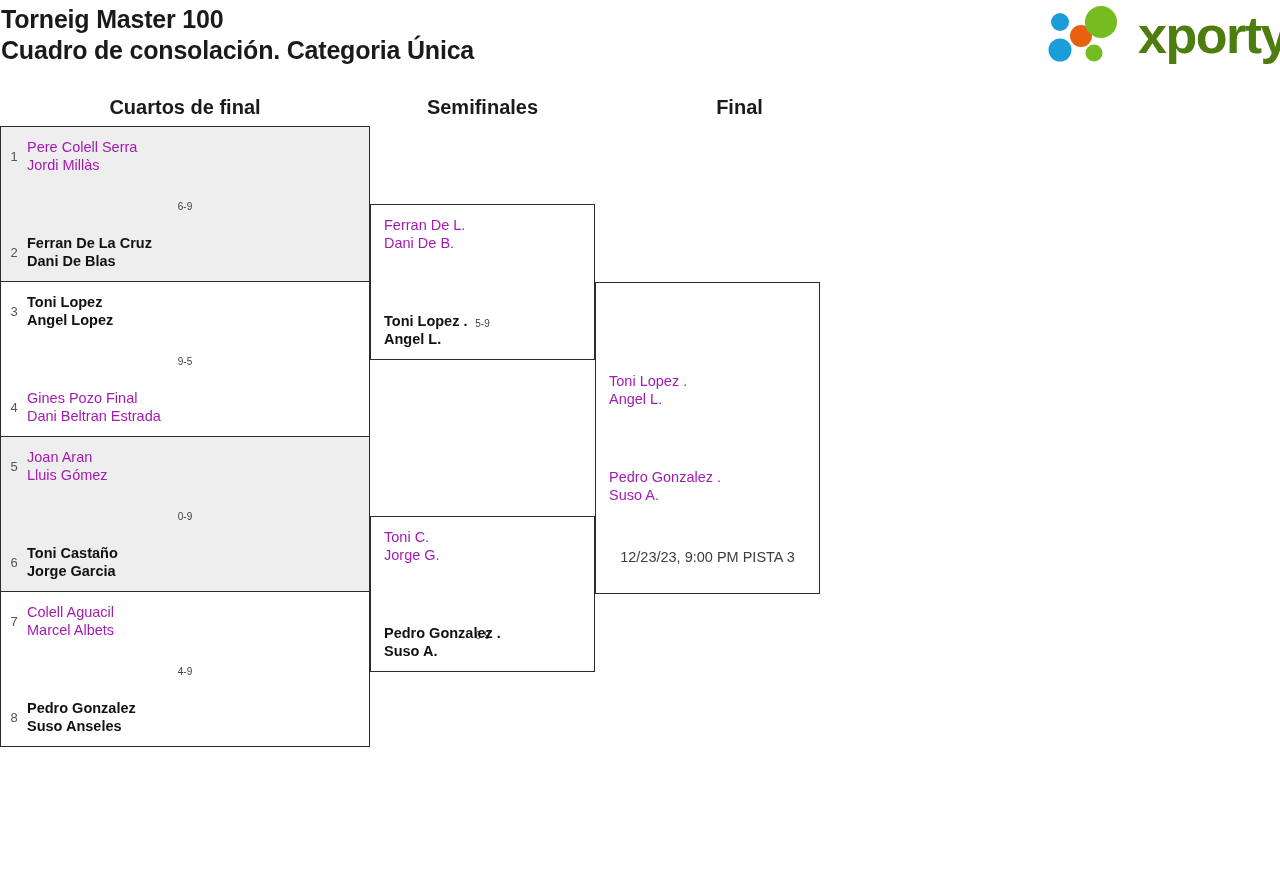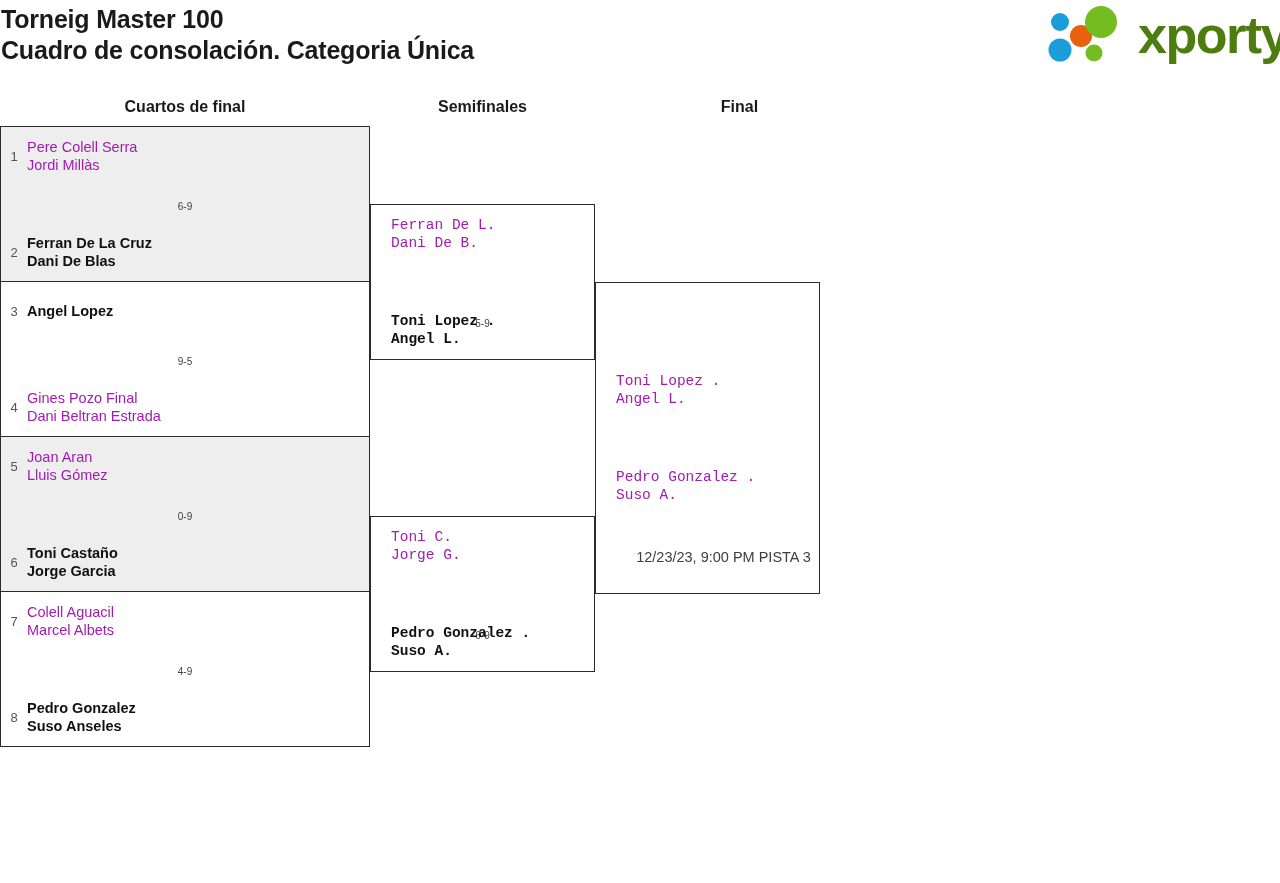--- a/index.html
+++ b/index.html
@@ -50,21 +50,21 @@
     font-weight: bold;
     color: #4d7c0f;
     letter-spacing: -1.5px;
     line-height: 62px;
   }
 
   
   .round-header {
     position: absolute;
     top: 96px;
-    font-size: 16px;
+    font-size: 20px;
     font-weight: bold;
     text-align: center;
     color: #1a1a1a;
     line-height: 22px;
   }
   #round-qf  { left: 0px;   width: 370px; }
   #round-sf  { left: 370px; width: 225px; }
   #round-f   { left: 627px; width: 225px; }
 
   
@@ -130,35 +130,35 @@
   .name-line {
     font-size: 14.5px;
     line-height: 18px;
     color: #a21caf;
     white-space: nowrap;
   }
   .slot.winner .name-line {
     font-weight: bold;
     color: #111111;
   }
-  .sf .names, .fn .names { padding-left: 20px; font-family: Liberation Mono, monospace; }
+  .sf .names, .fn .names { padding-left: 13px; }
 
   
   .middle {
     position: absolute;
     left: 0;
     width: 100%;
     text-align: center;
     font-size: 10px;
     color: #404040;
     line-height: 18px;
   }
   .qf .middle { top: 71px; }
   .sf .middle { top: 110px; }
-  .fn .middle { top: 265px; margin-left: 16px; }
+  .fn .middle { top: 265px; }
 
   
   #fn1 .middle { font-size: 14.5px; color: #3d3d3d; }
 </style>
 </head>
 <body>
 
 <div id="header">
 
   <div id="title-block">
@@ -200,20 +200,21 @@
         <div class="name-line">Ferran De La Cruz</div>
         <div class="name-line">Dani De Blas</div>
       </div>
     </div>
   </div>
 
   <div class="match qf plain" id="qf2">
     <div class="slot top winner">
       <div class="seed">3</div>
       <div class="names">
+        <div class="name-line">Toni Lopez</div>
         <div class="name-line">Angel Lopez</div>
       </div>
     </div>
     <div class="middle">9-5</div>
     <div class="slot bottom">
       <div class="seed">4</div>
       <div class="names">
         <div class="name-line">Gines Pozo Final</div>
         <div class="name-line">Dani Beltran Estrada</div>
       </div>

